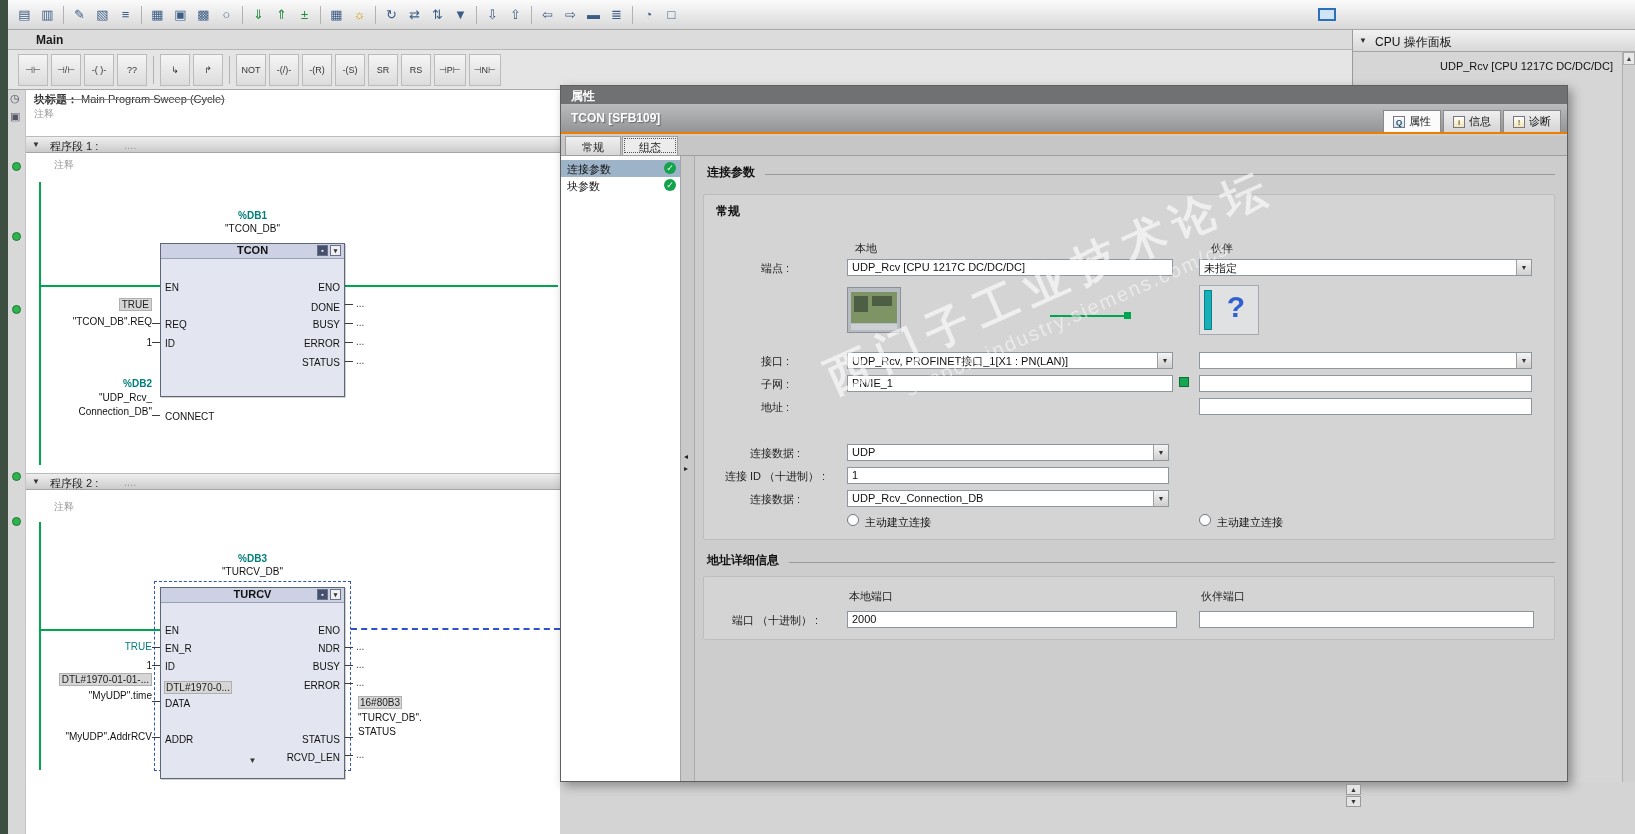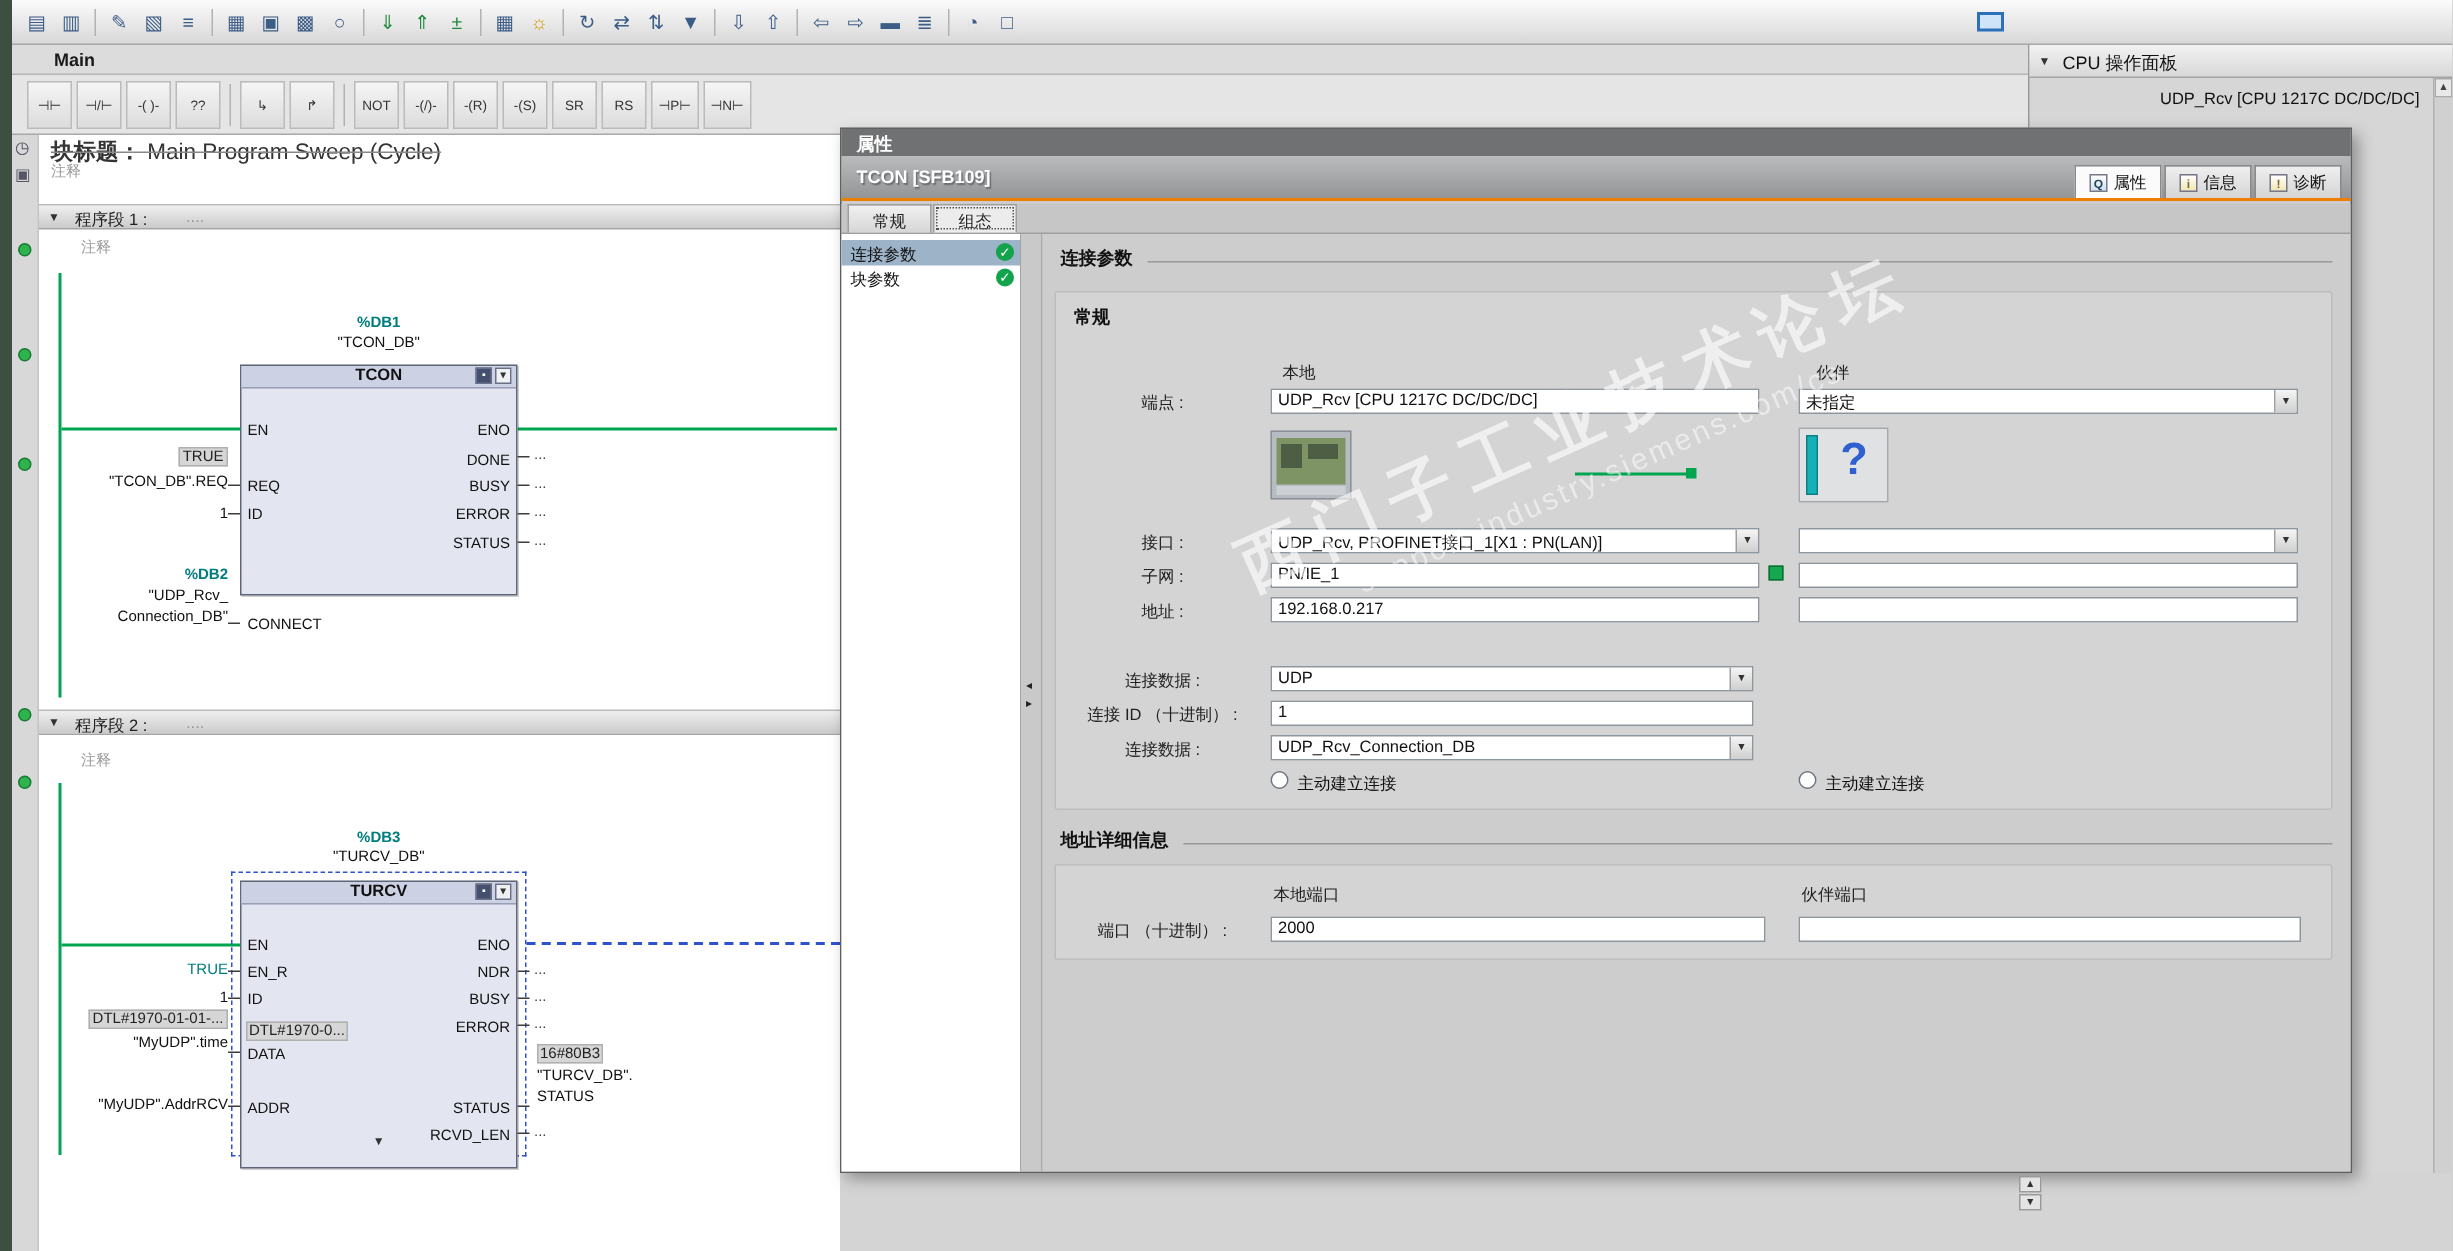--- a/index.html
+++ b/index.html
@@ -16,21 +16,21 @@
   .main-label{position:absolute;left:28px;top:3px;font-weight:bold;font-size:12px;color:#1a1a1a}
   .ltb{position:absolute;left:8px;top:50px;width:1344px;height:40px;background:#e5e5e5;border-bottom:1px solid #a8a8a8;display:flex;align-items:center;padding-left:10px;gap:3px}
   .lbtn{min-width:30px;height:32px;border:1px solid #bbb;background:linear-gradient(#f5f5f5,#dcdcdc);font-size:9px;color:#333;display:flex;align-items:center;justify-content:center;padding:0 4px}
   .lsep{width:1px;height:28px;background:#b2b2b2;margin:0 3px}
   
   .gutter{position:absolute;left:8px;top:90px;width:18px;height:744px;background:#d8d8d8;border-right:1px solid #c4c4c4}
   .gico{position:absolute;left:2px;font-size:11px;color:#556}
   .gdot{position:absolute;left:4px;width:9px;height:9px;border-radius:50%;background:#2fb34d;border:1px solid #1a7a33}
   
   .editor{position:absolute;left:26px;top:90px;width:534px;height:744px;background:#fff;overflow:hidden}
-  .bt-row{position:absolute;font-size:15px;color:#333;text-decoration:line-through;text-decoration-color:#888}
+  .bt-row{position:absolute;font-size:11px;color:#333;text-decoration:line-through;text-decoration-color:#888}
   .bt-label{font-weight:bold}
   .cmt{position:absolute;font-size:10px;color:#9a9a9a}
   .netbar{position:absolute;left:0;width:534px;height:17px;background:linear-gradient(#efefef,#cbcbcb);border-top:1px solid #bbb;border-bottom:1px solid #a5a5a5;font-size:11px}
   .nb-arrow{position:absolute;left:6px;top:3px;font-size:8px;color:#333}
   .nb-title{position:absolute;left:24px;top:2px;font-weight:normal;color:#222}
   .nb-dots{position:absolute;left:98px;top:2px;color:#999}
   .wire-g{position:absolute;background:#00a550}
   .stub{position:absolute;height:1px;background:#3c3c3c}
   .wire-b{position:absolute;border-top:2px dashed #2d52cc}
   .sel-rect{position:absolute;border:1px dashed #2d52cc}
@@ -392,21 +392,20 @@
         <span class="flabel" style="left:6px;top:159px">接口 :</span>
         <div class="fld" style="left:143px;top:157px;width:326px"><span>UDP_Rcv, PROFINET接口_1[X1 : PN(LAN)]</span><span class="dd">▼</span></div>
         <div class="fld" style="left:495px;top:157px;width:333px"><span></span><span class="dd">▼</span></div>
 
         <span class="flabel" style="left:6px;top:182px">子网 :</span>
         <div class="fld nodd" style="left:143px;top:180px;width:326px"><span>PN/IE_1</span></div>
         <span class="subnet-ico" style="left:475px;top:182px"></span>
         <div class="fld nodd" style="left:495px;top:180px;width:333px"><span></span></div>
 
         <span class="flabel" style="left:6px;top:205px">地址 :</span>
-        <div class="fld nodd" style="left:143px;top:203px;width:326px"><span>192.168.0.217</span></div>
         <div class="fld nodd" style="left:495px;top:203px;width:333px"><span></span></div>
 
         <span class="flabel" style="left:6px;top:251px">连接数据 :</span>
         <div class="fld" style="left:143px;top:249px;width:322px"><span>UDP</span><span class="dd">▼</span></div>
 
         <span class="flabel" style="left:6px;top:274px">连接 ID （十进制） :</span>
         <div class="fld nodd" style="left:143px;top:272px;width:322px"><span>1</span></div>
 
         <span class="flabel" style="left:6px;top:297px">连接数据 :</span>
         <div class="fld" style="left:143px;top:295px;width:322px"><span>UDP_Rcv_Connection_DB</span><span class="dd">▼</span></div>

